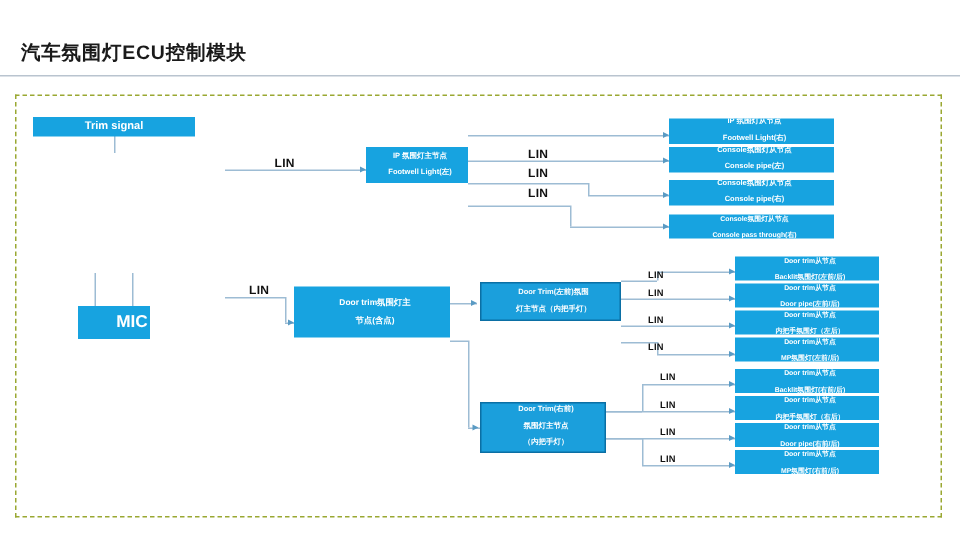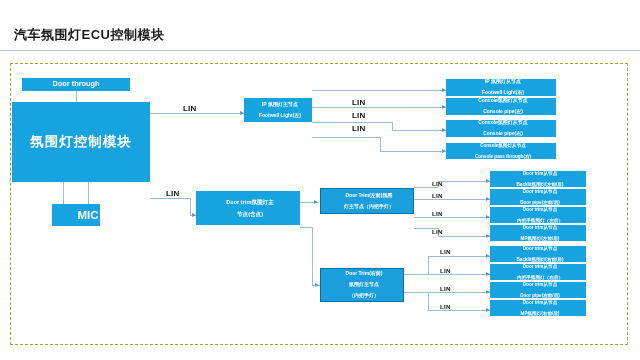--- a/index.html
+++ b/index.html
@@ -141,26 +141,23 @@
   <div class="lin" style="left:432px;top:140px;">LIN</div>
   <div class="lin" style="left:432px;top:158px;">LIN</div>
   <div class="lin" style="left:432px;top:176px;">LIN</div>
 
   <div class="lin" style="left:440px;top:196px;">LIN</div>
   <div class="lin" style="left:440px;top:215px;">LIN</div>
   <div class="lin" style="left:440px;top:233px;">LIN</div>
   <div class="lin" style="left:440px;top:251px;">LIN</div>
 
   <div class="box md" style="left:22px;top:26px;width:108px;height:13px;">
-    <span>Door through</span>
-  </div>
-
-  <div class="box xxl" style="left:12px;top:50px;width:138px;height:80px;">
-    <span>氛围灯控制模块</span>
-  </div>
+    <span>Trim signal</span>
+  </div>
+
 
   <div class="box xl" style="left:52px;top:152px;width:48px;height:22px;padding-left:24px;">
     <span>MIC</span>
   </div>
 
   <div class="box xs" style="left:244px;top:46px;width:68px;height:24px;">
     <span>
       <span>IP 氛围灯主节点</span><br>
       <span>Footwell Light(左)</span>
     </span>

